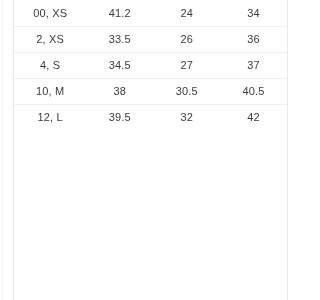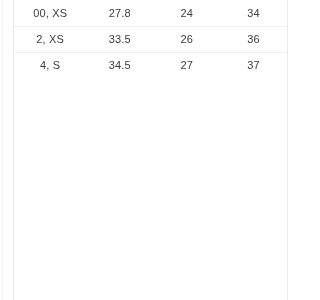--- a/index.html
+++ b/index.html
@@ -75,21 +75,21 @@
 
   <div class="v-rule outer-left"></div>
   <div class="v-rule inner-left"></div>
   <div class="v-rule inner-right"></div>
 
   <table id="size-table">
     <tbody>
 
       <tr>
         <td class="col-size">00, XS</td>
-        <td class="col-bust">27.8</td>
+        <td class="col-bust">41.2</td>
         <td class="col-waist">24</td>
         <td class="col-hip">34</td>
       </tr>
 
 
       <tr>
         <td class="col-size">2, XS</td>
         <td class="col-bust">33.5</td>
         <td class="col-waist">26</td>
         <td class="col-hip">36</td>
@@ -97,18 +97,30 @@
 
       <tr>
         <td class="col-size">4, S</td>
         <td class="col-bust">34.5</td>
         <td class="col-waist">27</td>
         <td class="col-hip">37</td>
       </tr>
 
 
 
+      <tr>
+        <td class="col-size">10, M</td>
+        <td class="col-bust">38</td>
+        <td class="col-waist">30.5</td>
+        <td class="col-hip">40.5</td>
+      </tr>
 
+      <tr>
+        <td class="col-size">12, L</td>
+        <td class="col-bust">39.5</td>
+        <td class="col-waist">32</td>
+        <td class="col-hip">42</td>
+      </tr>
 
     </tbody>
   </table>
 
 </div>
 
 </body></html>

